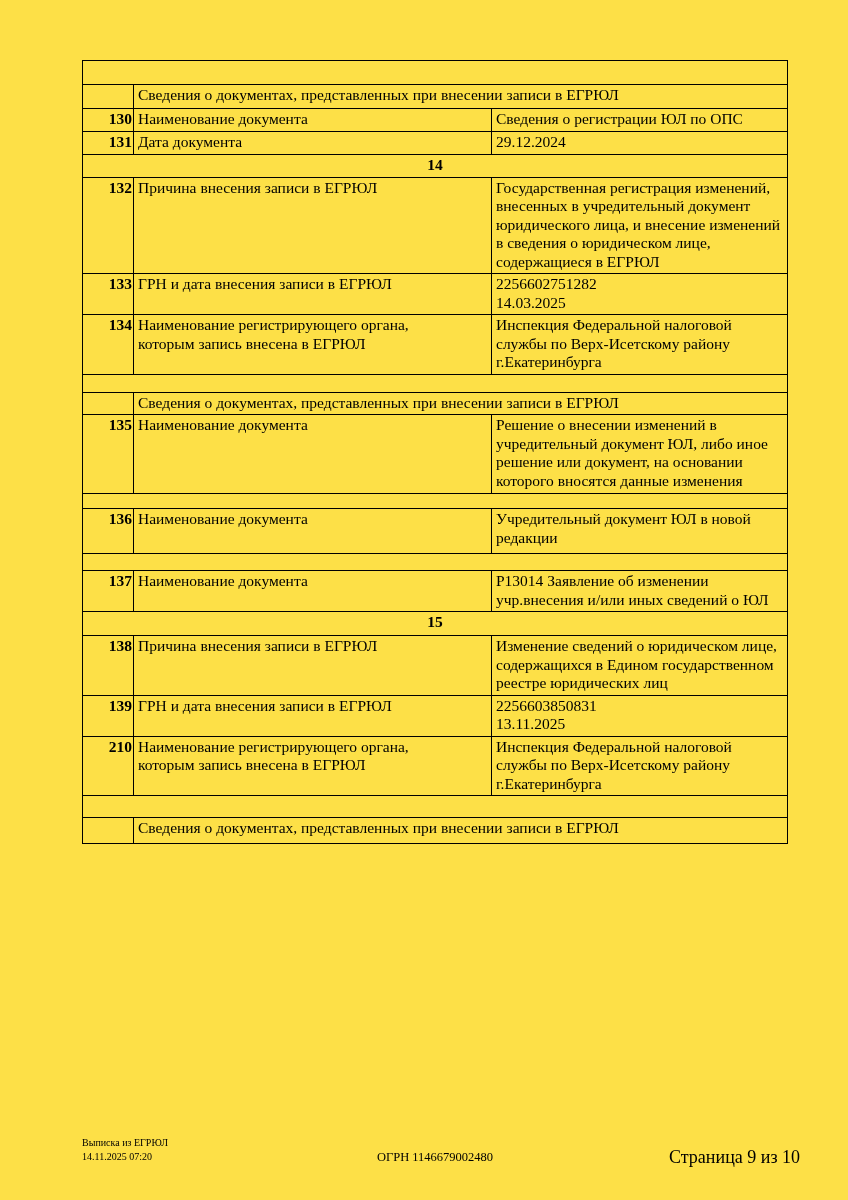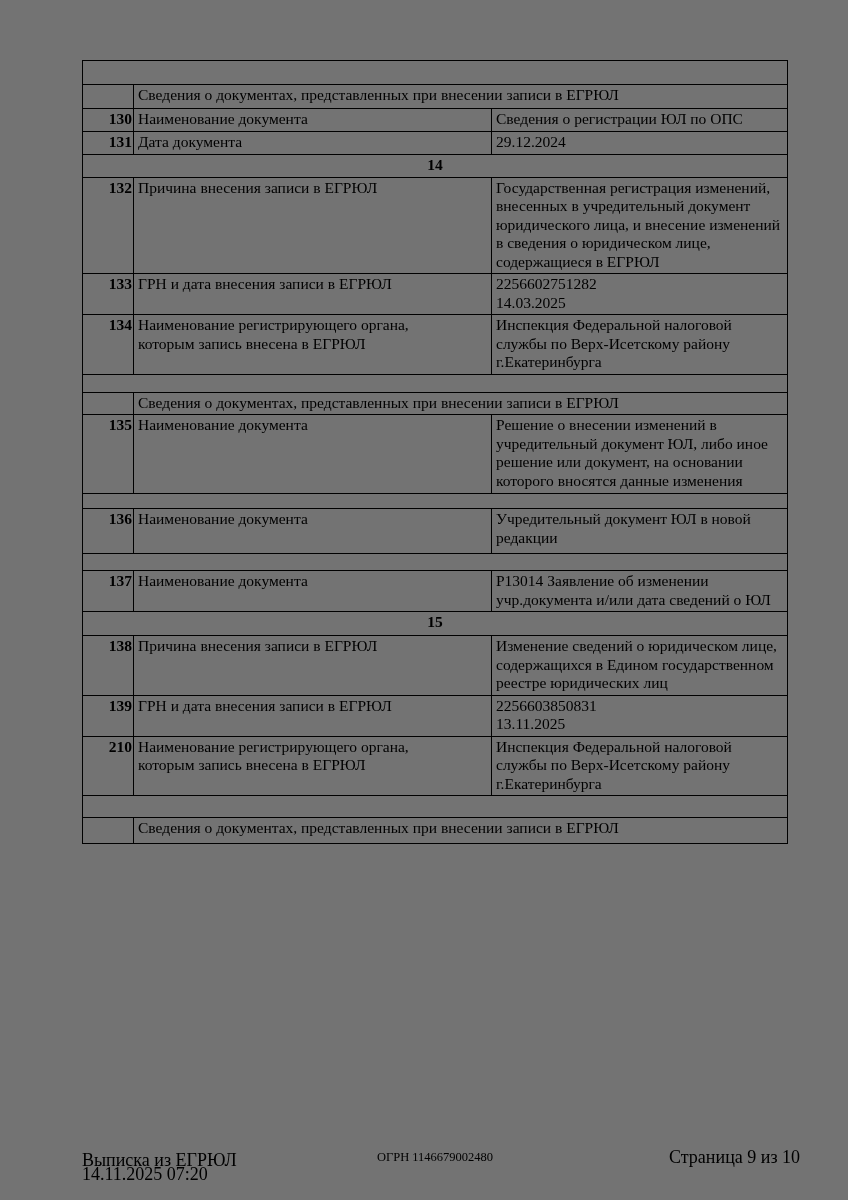--- a/index.html
+++ b/index.html
@@ -1,21 +1,21 @@
 <!DOCTYPE html>
 <html><head>
 <meta charset="utf-8">
 <style>
   * { margin: 0; padding: 0; box-sizing: border-box; }
   html, body { background: #e8e8e8; }
   .page {
     position: relative;
     width: 848px;
     height: 1200px;
-    background: #737373;
+    background: #fde047;
     font-family: "Liberation Serif", "DejaVu Serif", serif;
     font-size: 15.5px;
     line-height: 18.5px;
     color: #000000;
     overflow: hidden;
   }
   .registry-table {
     position: absolute;
     left: 82px;
     top: 60px;
@@ -45,23 +45,22 @@
   .cell.value { flex: 1 1 auto; white-space: pre-wrap; margin-left: 33px; }
   .cell.merged { flex: 1 1 auto; }
   .cell.section-number {
     text-align: center;
     font-weight: bold;
   }
   .footer-left {
     position: absolute;
     left: 82px;
     top: 1136px;
-    font-size: 18px;
+    font-size: 10px;
     line-height: 14px;
-    margin-top: 17px;
   }
   .footer-center {
     position: absolute;
     left: 82px;
     top: 1150px;
     width: 706px;
     text-align: center;
     font-size: 12.5px;
     line-height: 14px;
   }
@@ -134,21 +133,21 @@
         <div class="cell num">136</div>
         <div class="cell label">Наименование документа</div>
         <div class="cell value">Учредительный документ ЮЛ в новой редакции</div>
       </div>
       <div class="trow empty" style="min-height: 17px;">
         <div class="cell merged"></div>
       </div>
       <div class="trow data" style="min-height: 40px;">
         <div class="cell num">137</div>
         <div class="cell label">Наименование документа</div>
-        <div class="cell value">Р13014 Заявление об изменении учр.документа и/или дата сведений о ЮЛ</div>
+        <div class="cell value">Р13014 Заявление об изменении учр.внесения и/или иных сведений о ЮЛ</div>
       </div>
       <div class="trow section" style="min-height: 24px;">
         <div class="cell merged section-number">15</div>
       </div>
       <div class="trow data" style="min-height: 52px;">
         <div class="cell num">138</div>
         <div class="cell label">Причина внесения записи в ЕГРЮЛ</div>
         <div class="cell value">Изменение сведений о юридическом лице, содержащихся в Едином государственном реестре юридических лиц</div>
       </div>
       <div class="trow data" style="min-height: 38px;">

